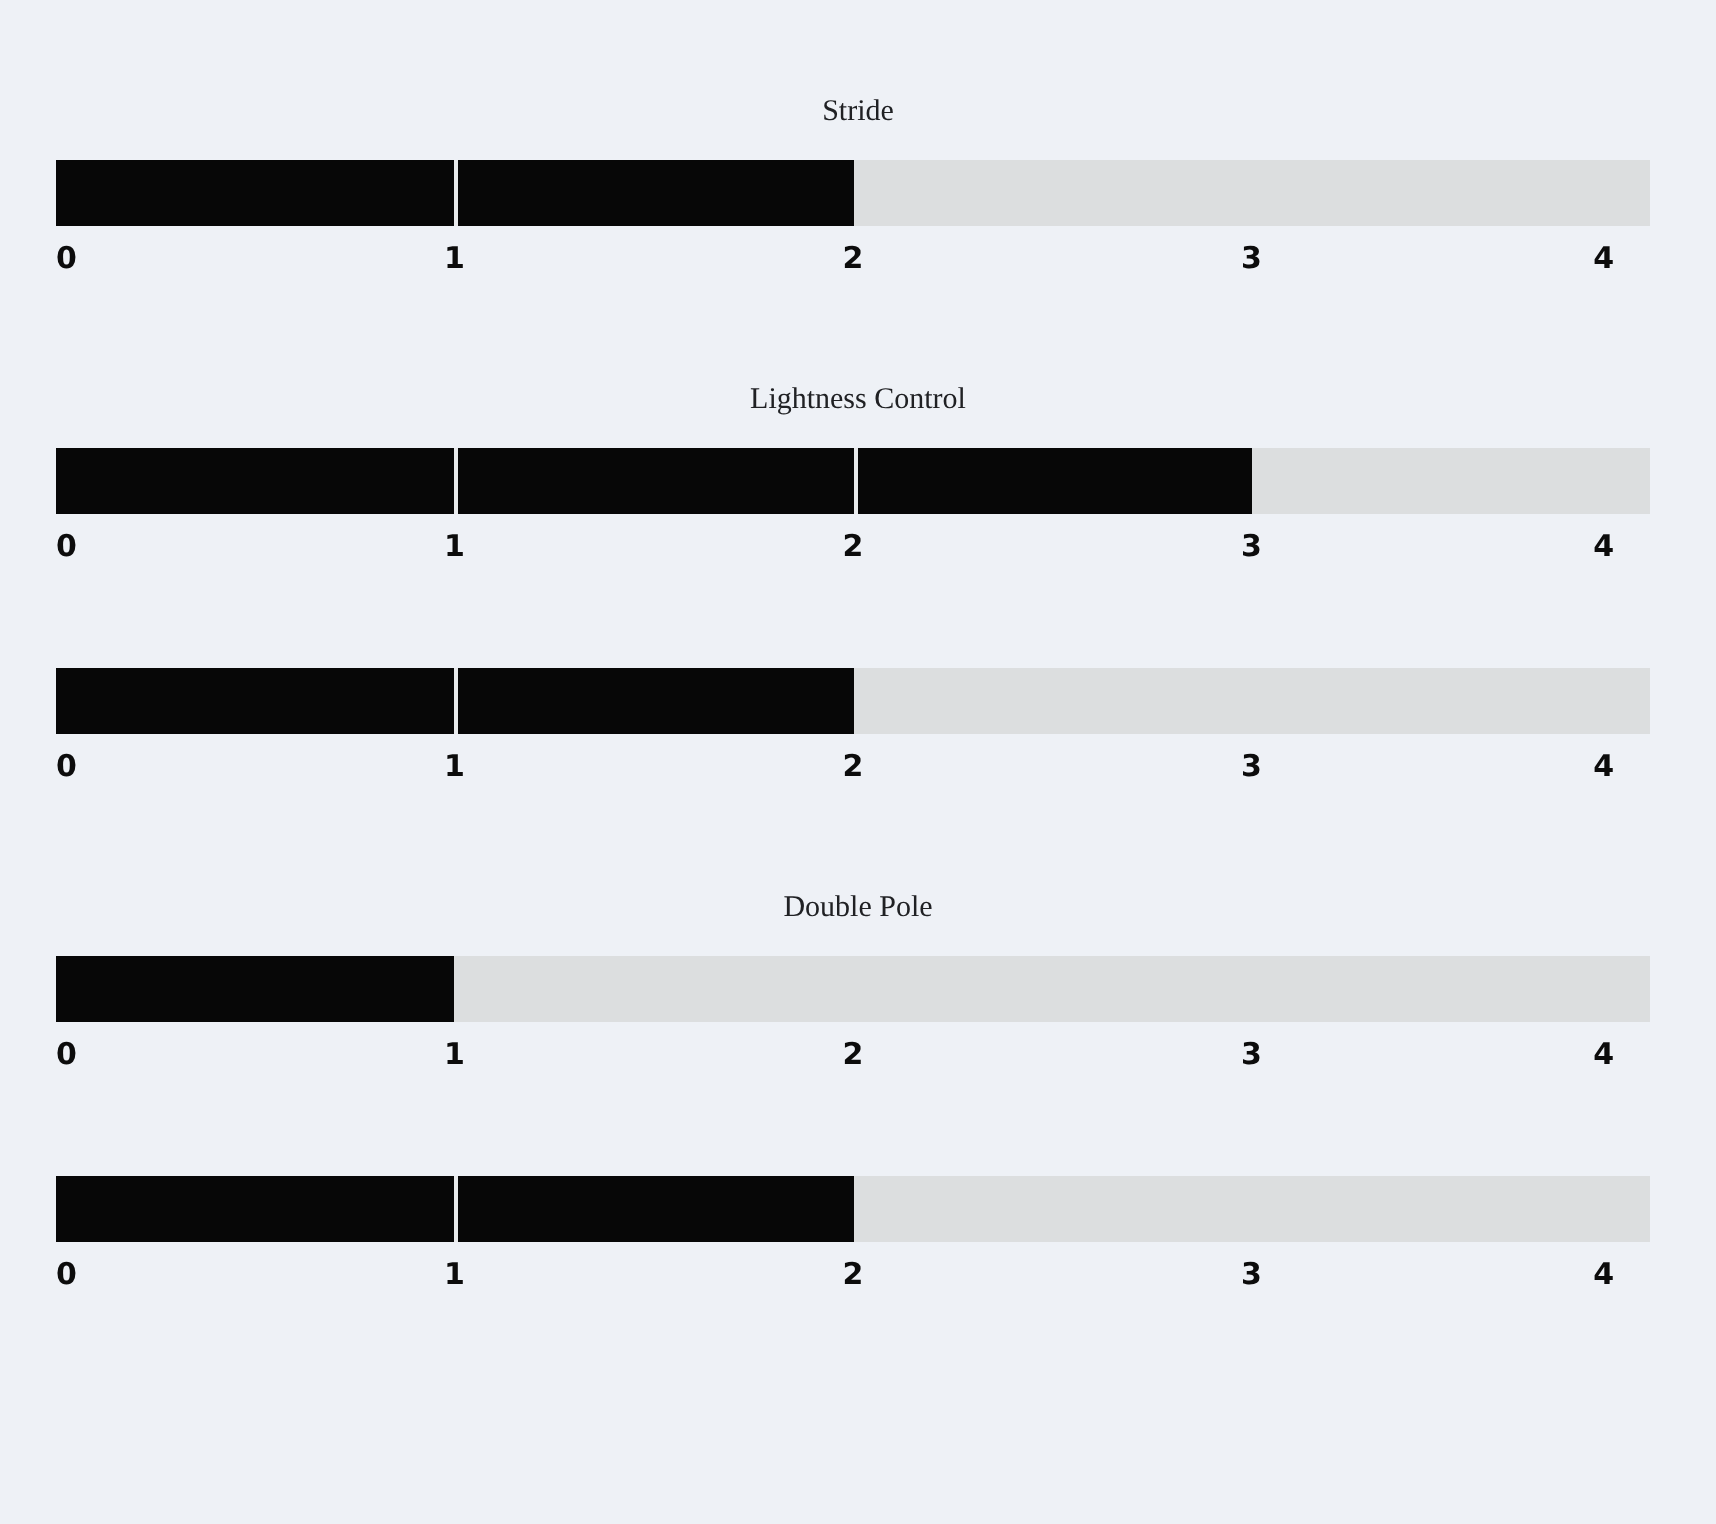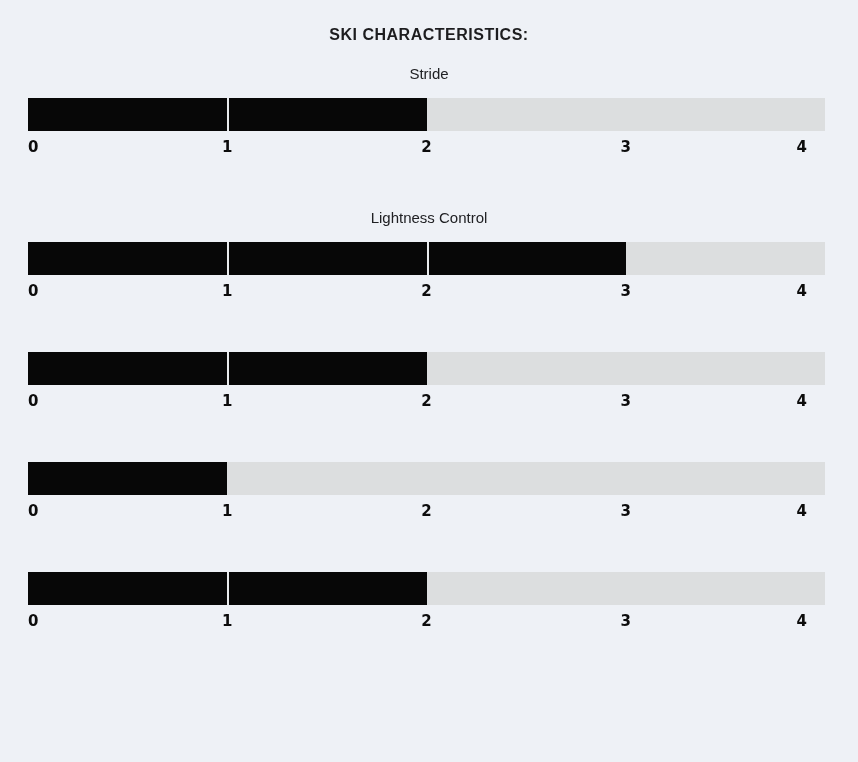--- a/index.html
+++ b/index.html
@@ -28,20 +28,21 @@
   }
   .gauge{margin-top:52px;}
   .gauge:first-of-type{margin-top:20px;}
   .gauge-label{
     text-align:center;
     font-size:15px;
     font-weight:400;
     line-height:20px;
     margin-bottom:14px;
     color:#202124;
+    font-family:Liberation Serif, serif;
   }
   .gauge-bar{
     position:relative;
     height:33px;
     margin:0 33px 0 28px;
     background:var(--track);
   }
   .seg{
     position:absolute;
     top:0;bottom:0;
@@ -60,21 +61,20 @@
   }
   .tick{position:absolute;top:0;}
   .tick.t-mid{transform:translateX(-50%);}
   .tick.t-first{left:0;}
   .tick.t-last{right:18px;}
 </style>
 </head>
 <body>
 
 <div class="page">
-  <div class="page-title">SKI CHARACTERISTICS:</div>
   <div id="gauges">
   <div class="gauge">
     <div class="gauge-label">Stride</div>
     <div class="gauge-bar">
           <div class="seg" style="left: 0%; width: 25%;"></div>
           <div class="seg divided" style="left: 25%; width: 25%;"></div>
         </div>
     <div class="gauge-ticks">
           <span class="tick t-first">0</span>
           <span class="tick t-mid" style="left: 25%;">1</span>
@@ -108,20 +108,21 @@
     <div class="gauge-ticks">
           <span class="tick t-first">0</span>
           <span class="tick t-mid" style="left: 25%;">1</span>
           <span class="tick t-mid" style="left: 50%;">2</span>
           <span class="tick t-mid" style="left: 75%;">3</span>
           <span class="tick t-last">4</span>
         </div>
   </div>
 
   <div class="gauge">
+    <div class="gauge-label">Double Pole</div>
     <div class="gauge-bar">
           <div class="seg" style="left: 0%; width: 25%;"></div>
         </div>
     <div class="gauge-ticks">
           <span class="tick t-first">0</span>
           <span class="tick t-mid" style="left: 25%;">1</span>
           <span class="tick t-mid" style="left: 50%;">2</span>
           <span class="tick t-mid" style="left: 75%;">3</span>
           <span class="tick t-last">4</span>
         </div>

